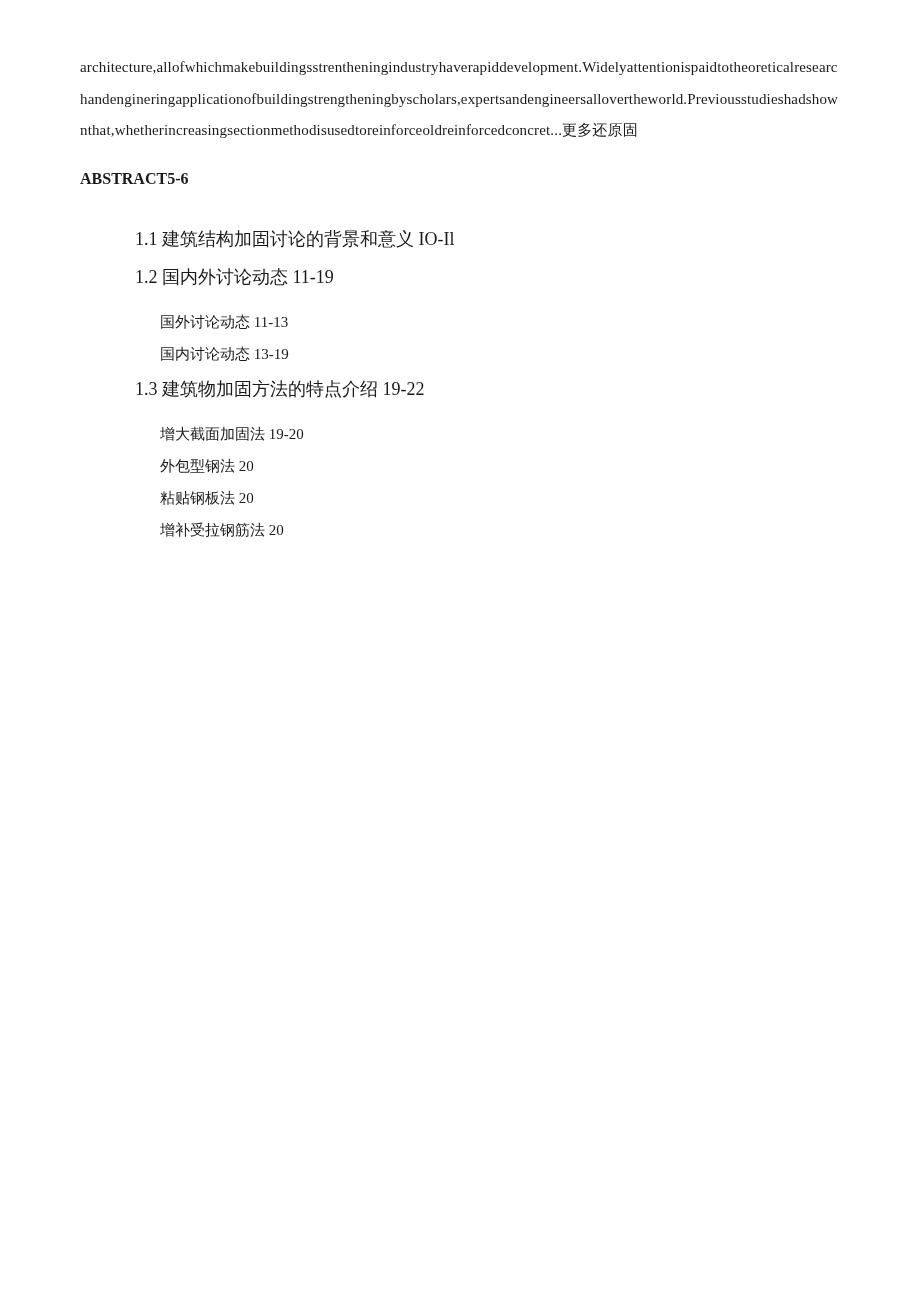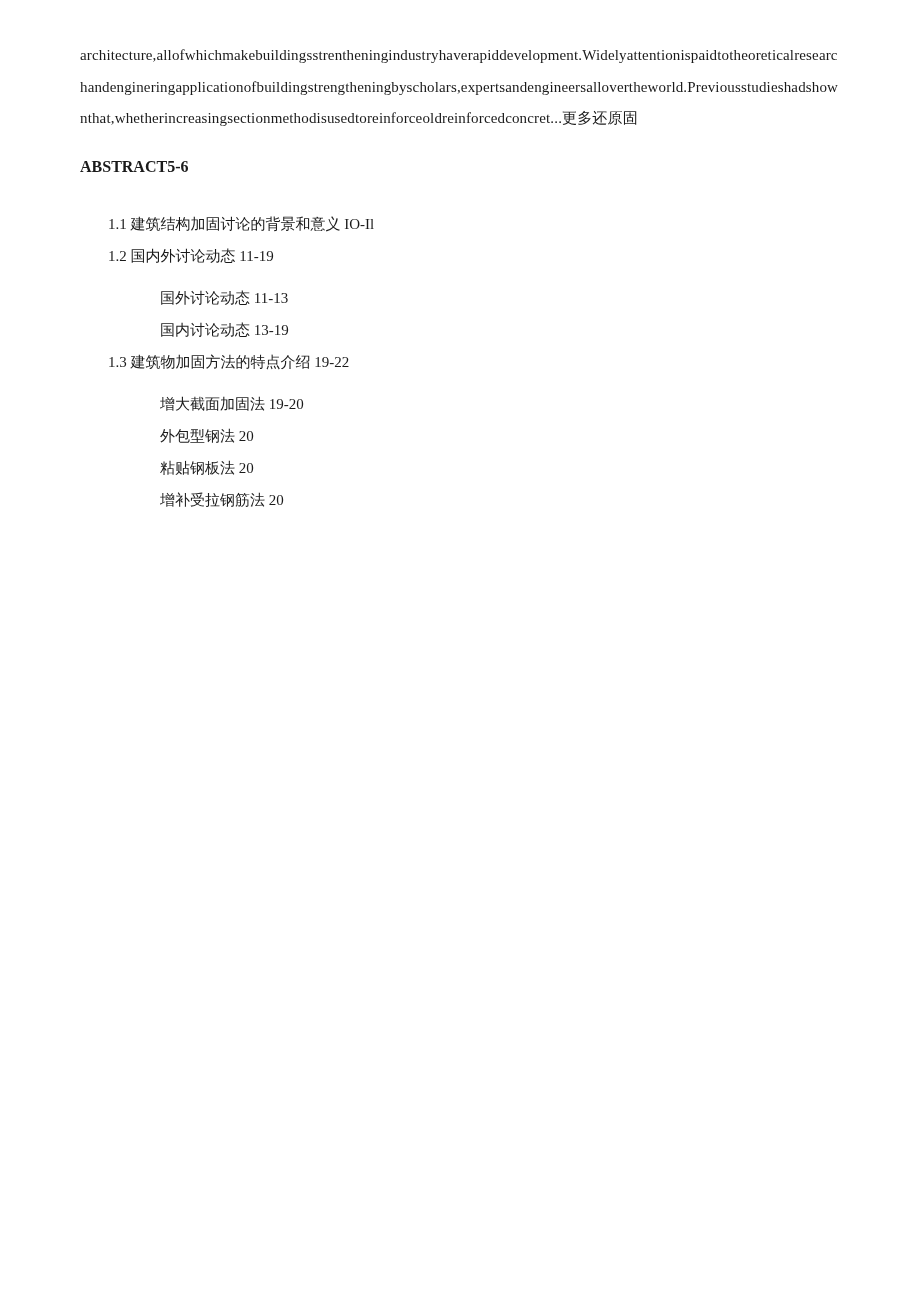--- a/index.html
+++ b/index.html
@@ -14,21 +14,21 @@
       font-size: 16px;
       color: #1a1a1a;
       width: 920px;
       min-height: 1301px;
     }
 
     .page-container {
       width: 920px;
       min-height: 1301px;
       background: #ffffff;
-      padding: 40px 80px 60px 80px;
+      padding: 52px 80px 60px 80px;
     }
 
     .abstract-text {
       font-size: 15px;
       line-height: 2.1;
       color: #1a1a1a;
       margin-bottom: 18px;
       word-break: break-all;
       letter-spacing: 0.01em;
     }
@@ -67,24 +67,24 @@
     }
 
     .toc-chapter {
       font-size: 15.5px;
       color: #1a1a1a;
       line-height: 2.0;
       margin-bottom: 4px;
     }
 
     .toc-level1 {
-      font-size: 15px;
+      font-size: 18px;
       color: #1a1a1a;
       line-height: 2.0;
-      margin-left: 28px;
+      margin-left: 55px;
       margin-bottom: 2px;
     }
 
     .toc-level2 {
       font-size: 15px;
       color: #1a1a1a;
       line-height: 2.0;
       margin-left: 80px;
       margin-bottom: 2px;
     }

